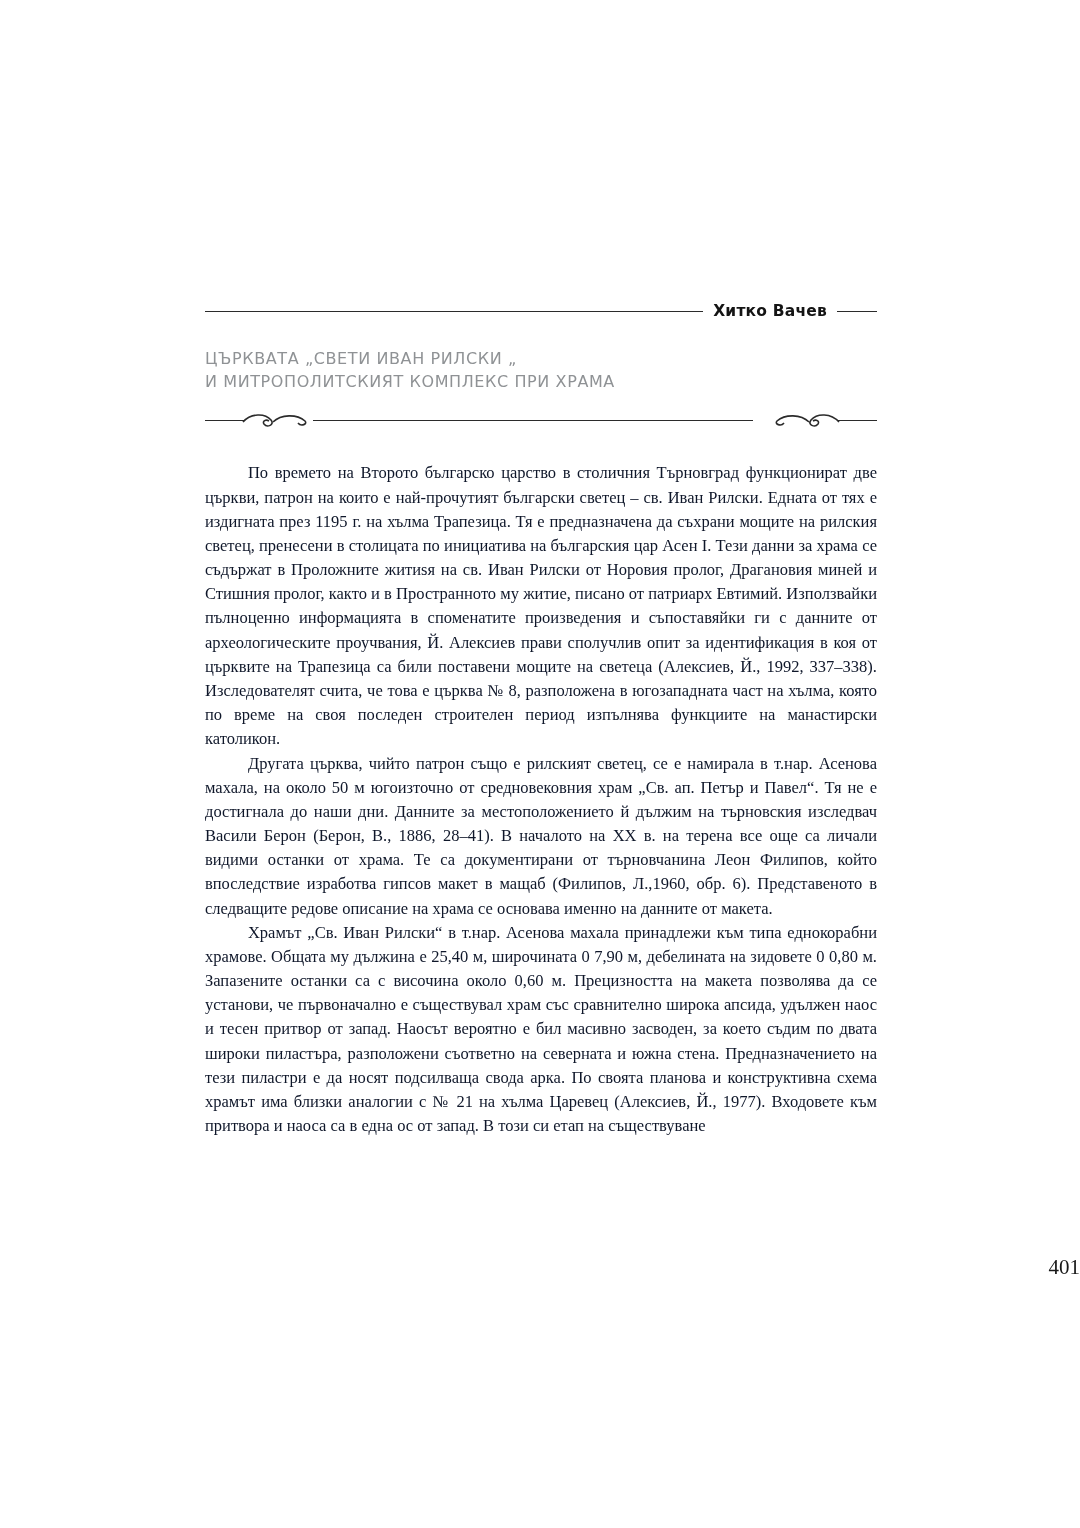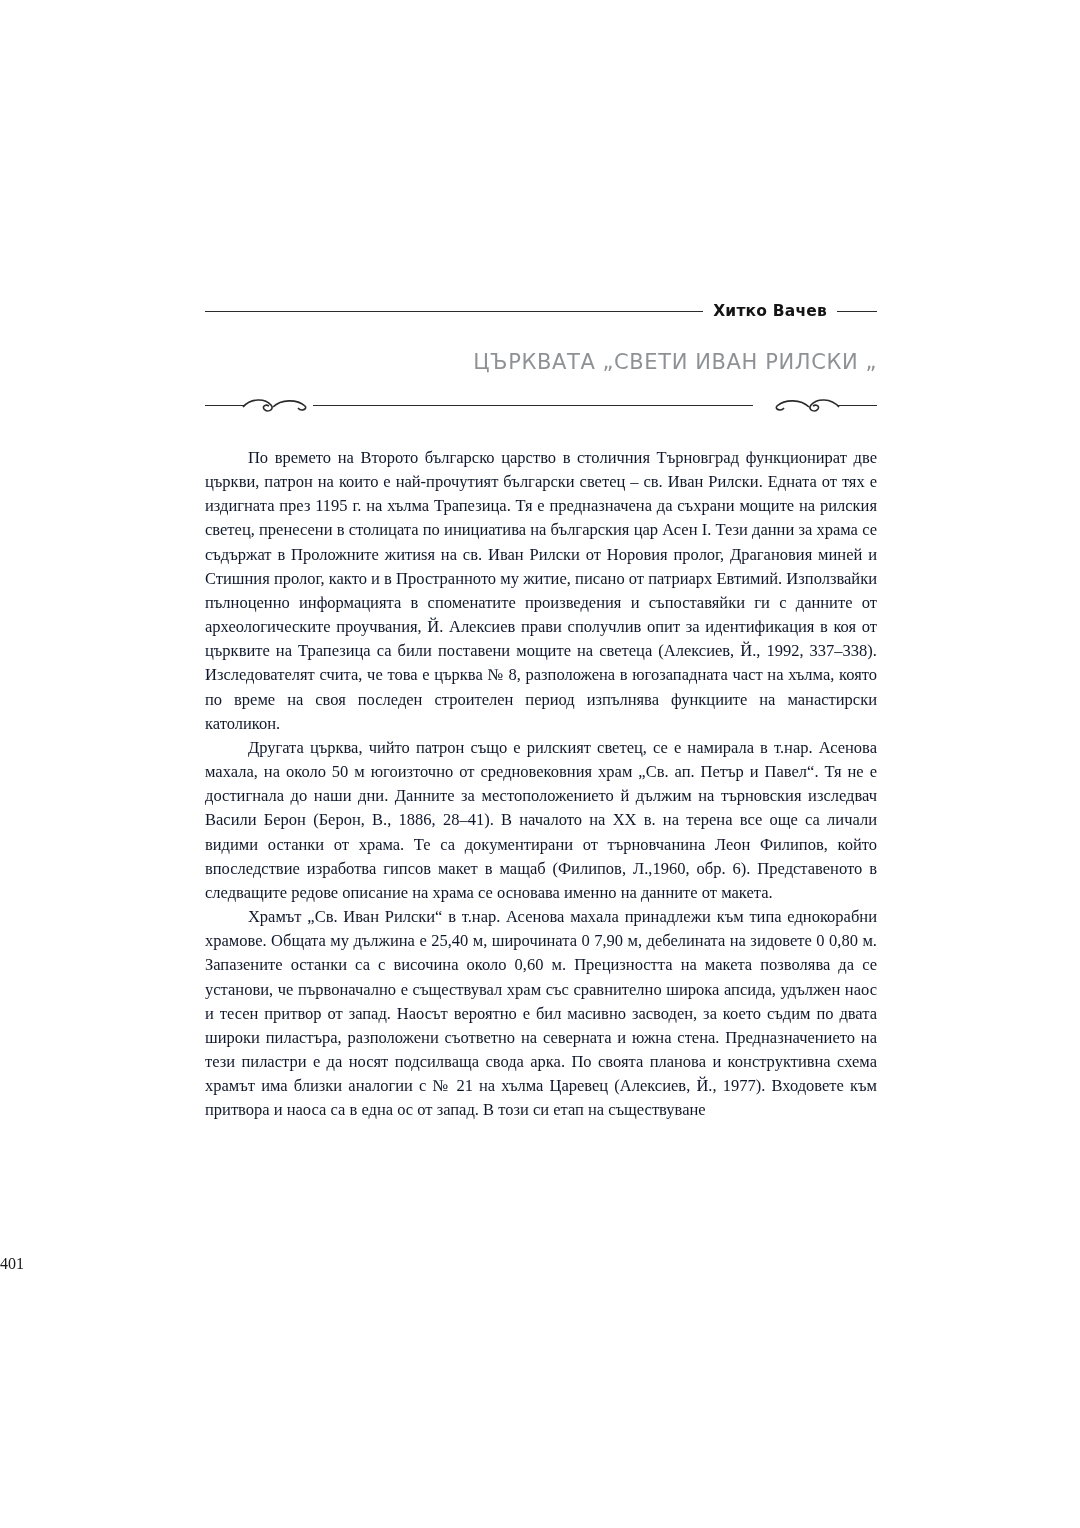--- a/index.html
+++ b/index.html
@@ -46,24 +46,24 @@
     white-space: nowrap;
   }
   .author-rule-right {
     flex: 0 0 40px;
     height: 1px;
     background: #2b2b2b;
   }
 
   
   .title-block {
-    text-align: right;
+    text-align: left;
     font-family: "DejaVu Sans", sans-serif;
     color: #8f9295;
-    font-size: 21px;
+    font-size: 16px;
     line-height: 1.42;
     letter-spacing: 0.6px;
     margin-top: 10px;
     margin-bottom: 16px;
   }
   .title-line {
     display: block;
     white-space: nowrap;
   }
 
@@ -103,41 +103,42 @@
     hyphens: none;
   }
   .body-text p + p { margin-top: 0; }
 
   
   .folio {
     position: absolute;
     left: 0;
     right: 0;
     top: 1255px;
-    text-align: left;
+    text-align: right;
     font-family: "Liberation Serif", serif;
-    font-size: 16px;
+    font-size: 21px;
     color: #181818;
   }
 </style>
 </head>
 <body>
 
 <div class="page">
 
   <div class="content">
 
     <div class="author-row">
       <div class="author-rule-left"></div>
       <div class="author-name">Хитко Вачев</div>
       <div class="author-rule-right"></div>
     </div>
 
     <div class="title-block">
       <span class="title-line">ЦЪРКВАТА „СВЕТИ ИВАН РИЛСКИ „</span>
+      <span class="title-line">И МИТРОПОЛИТСКИЯТ КОМПЛЕКС ПРИ ХРАМА</span>
     </div>
 
     <div class="ornament">
       <div class="orn-rule l"></div>
       <div class="orn-rule m"></div>
       <div class="orn-rule r"></div>
       <svg class="orn-swirl left" viewBox="0 0 70 20">
         <path d="M2 11 C10 2, 24 2, 30 9 C34 14, 26 17, 23 13 C21 10, 25 8, 28 10" fill="none" stroke="#2b2b2b" stroke-width="1.6"></path>
         <path d="M32 11 C40 3, 56 3, 64 10 C67 13, 60 16, 57 12" fill="none" stroke="#2b2b2b" stroke-width="1.6"></path>
       </svg>

